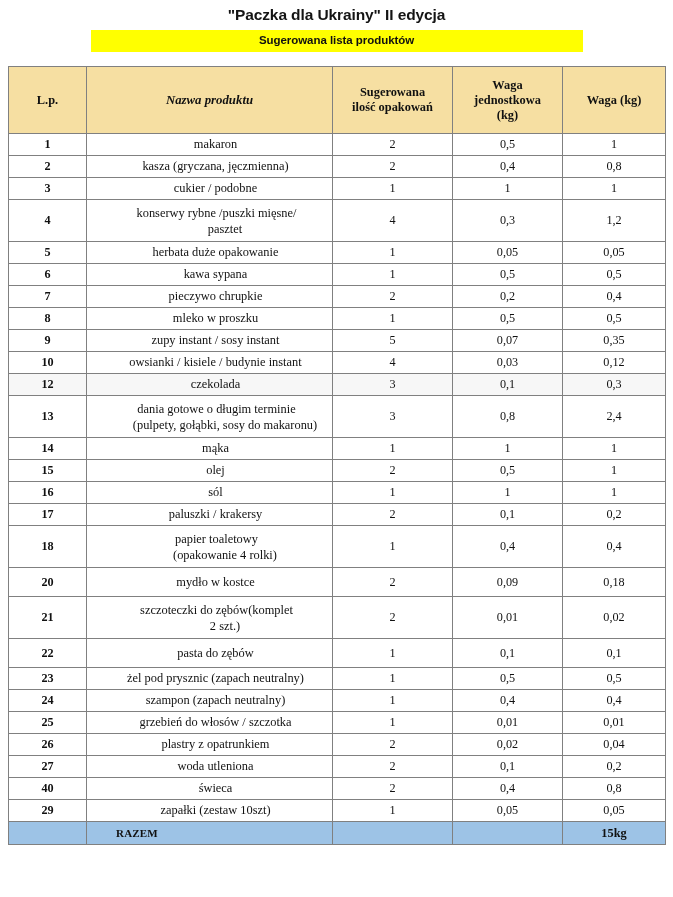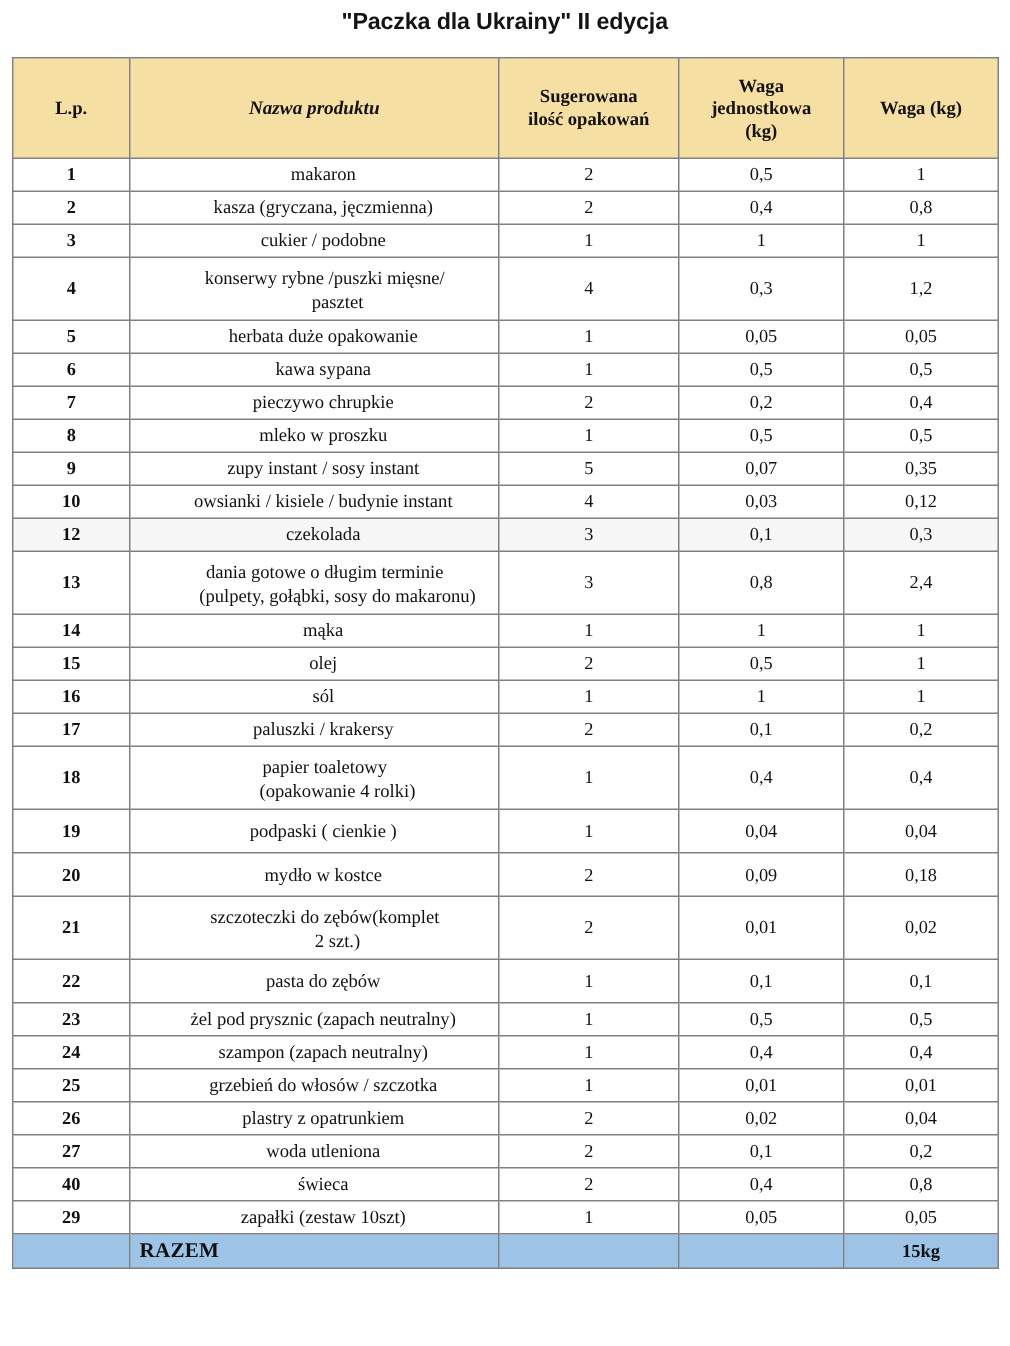--- a/index.html
+++ b/index.html
@@ -127,33 +127,36 @@
 
   
   tr.total td {
     background: #9DC3E6;
     height: 22px;
     font-weight: bold;
     color: #111111;
   }
   tr.total td.cell-name {
     text-align: left;
-    padding-left: 6px;
-    font-size: 14px;
+    padding-left: 29px;
+    font-size: 11px;
     letter-spacing: 0.2px;
   }
   tr.total td.cell-num { text-align: center; font-size: 12.3px; }
 </style>
 </head>
 <body>
 
 <div class="page">
 
   <div class="title-block">
     <div class="doc-title">"Paczka dla Ukrainy" II edycja</div>
+    <div class="subtitle-wrap">
+      <span class="doc-subtitle">Sugerowana lista produktów</span>
+    </div>
   </div>
 
   <div class="table-wrap">
     <table class="products">
       <colgroup>
         <col class="c-lp">
           <col class="c-name">
           <col class="c-qty">
           <col class="c-unit">
           <col class="c-weight">
@@ -297,27 +300,20 @@
             <td class="cell-lp">18</td>
             <td class="cell-name two-line">
               <span class="l1">papier toaletowy</span>
               <span class="l2">(opakowanie 4 rolki)</span>
             </td>
             <td class="cell-num">1</td>
             <td class="cell-num">0,4</td>
             <td class="cell-num">0,4</td>
           </tr>
           <tr class="r15">
-            <td class="cell-lp">19</td>
-            <td class="cell-name">podpaski ( cienkie )</td>
-            <td class="cell-num">1</td>
-            <td class="cell-num">0,04</td>
-            <td class="cell-num">0,04</td>
-          </tr>
-          <tr class="r15">
             <td class="cell-lp">20</td>
             <td class="cell-name">mydło w kostce</td>
             <td class="cell-num">2</td>
             <td class="cell-num">0,09</td>
             <td class="cell-num">0,18</td>
           </tr>
           <tr class="r2">
             <td class="cell-lp">21</td>
             <td class="cell-name two-line">
               <span class="l1"><span class="a">szczoteczki do zębów</span><span class="gap"></span><span class="a">(komplet</span></span>

